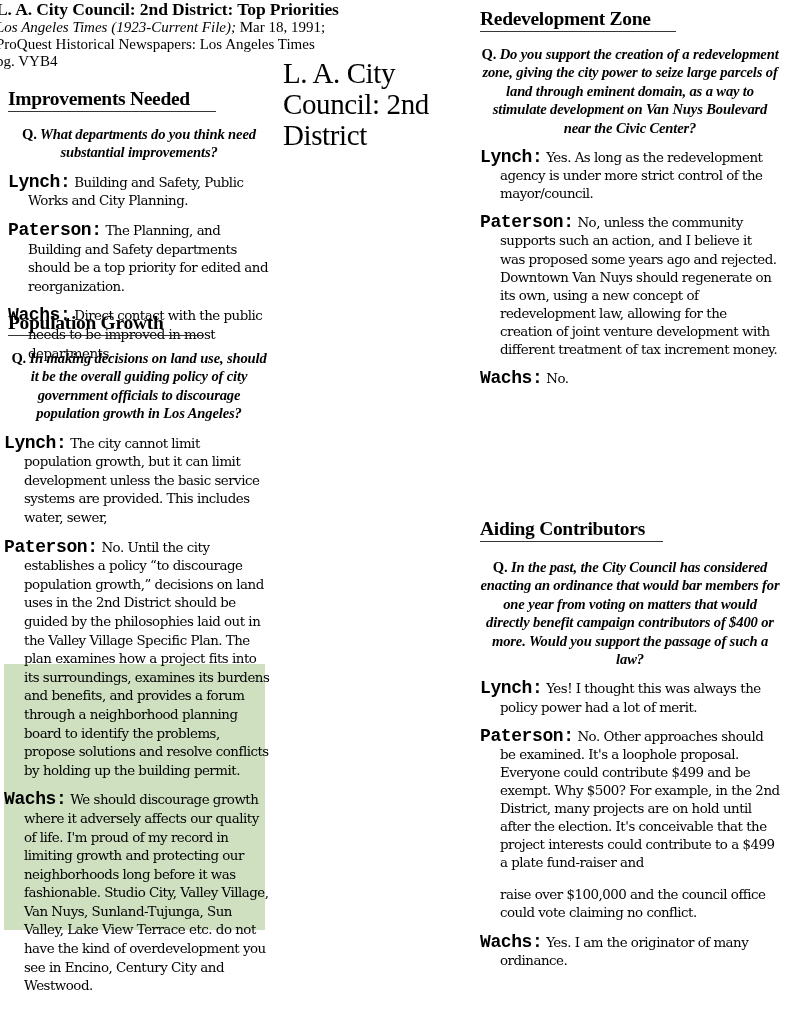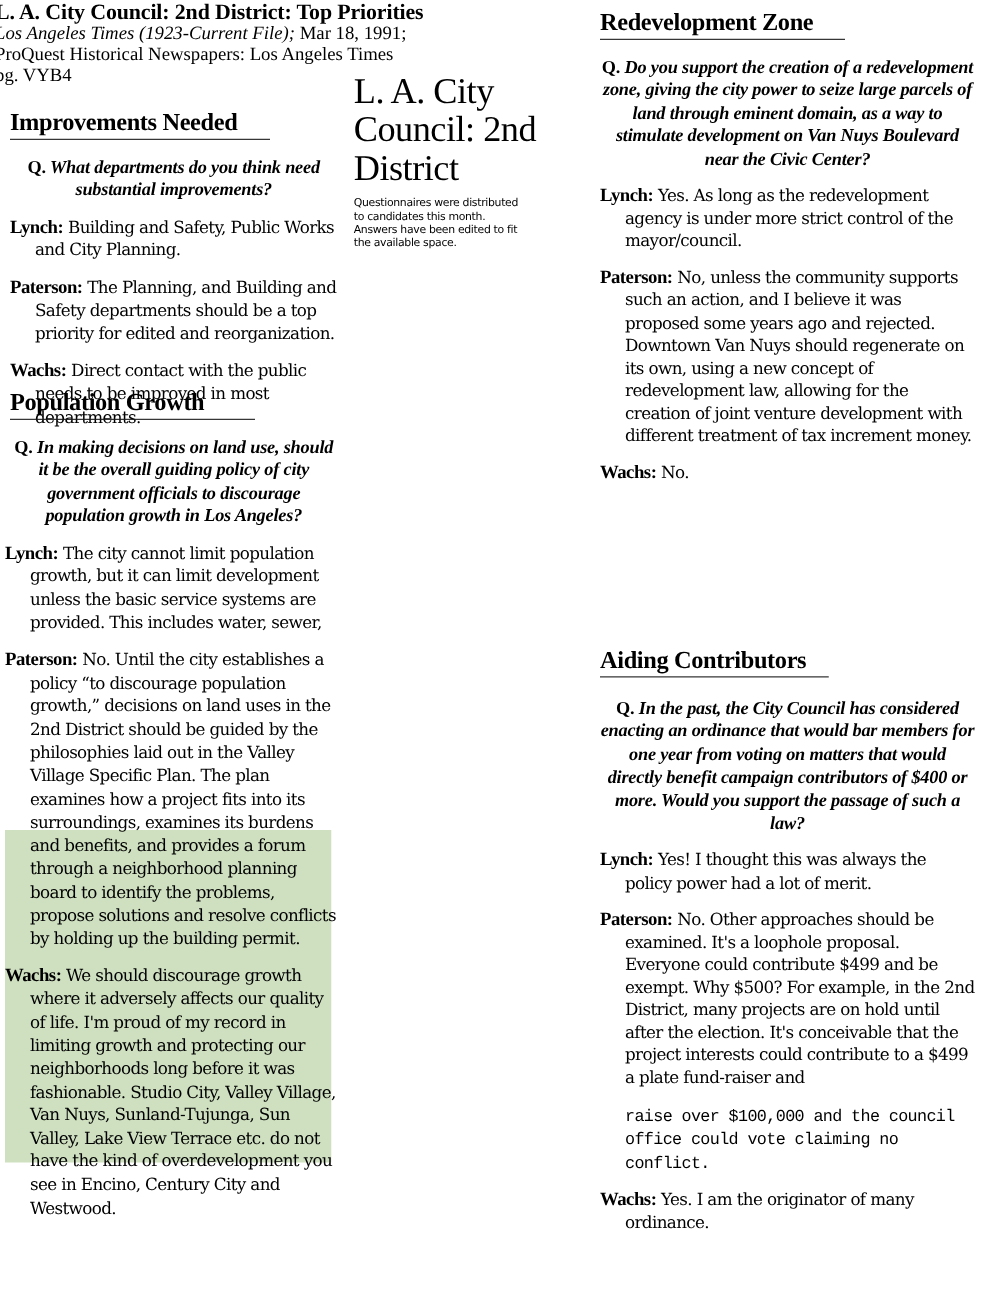--- a/index.html
+++ b/index.html
@@ -132,29 +132,28 @@
   .answer {
     font-family: "DejaVu Serif", "Liberation Serif", serif;
     font-size: 13.4px;
     line-height: 18.6px;
     letter-spacing: -0.5px;
     margin-bottom: 10px;
     padding-left: 20px;
     text-indent: -20px;
   }
   .answer .who {
-    font-family: Liberation Serif, serif;
-    font-weight: bold;
-    font-size: 15px;
+    font-family: Liberation Mono, monospace;
+    font-weight: bold;
+    font-size: 18px;
     letter-spacing: -0.4px;
   }
   .answer.cont {
     padding-left: 20px;
     text-indent: 0;
-    font-family: Liberation Mono, monospace;
   }
 
   
   .lh-tight { line-height: 18.1px; }
 
   
   .highlight {
     position: absolute;
     background: #cfe0c0;
     z-index: 0;
@@ -170,21 +169,20 @@
 
 <div class="archive-header">
   <div class="archive-title">L. A. City Council: 2nd District: Top Priorities</div>
   <div class="archive-source"><span class="ital">Los Angeles Times (1923-Current File);</span><span> Mar 18, 1991;</span></div>
   <div class="archive-db">ProQuest Historical Newspapers: Los Angeles Times</div>
   <div class="archive-pg">pg. VYB4</div>
 </div>
 
 <div class="masthead">
   <div class="masthead-title">L. A. City Council: 2nd District</div>
-  <div class="masthead-caption">Questionnaires were distributed to candidates this month. Answers have been edited to fit the available space.</div>
 </div>
 
 <div class="col col-left layer-text">
 
   <div class="section" style="top:88px;">
     <div class="sec-heading">Improvements Needed</div>
     <div class="sec-rule rule-w1"></div>
     <div class="qa">
       <div class="question"><span class="qmark">Q.</span><span> What departments do you think need substantial improvements?</span></div>
       <div class="answer"><span class="who">Lynch:</span><span> Building and Safety, Public Works and City Planning.</span></div>

